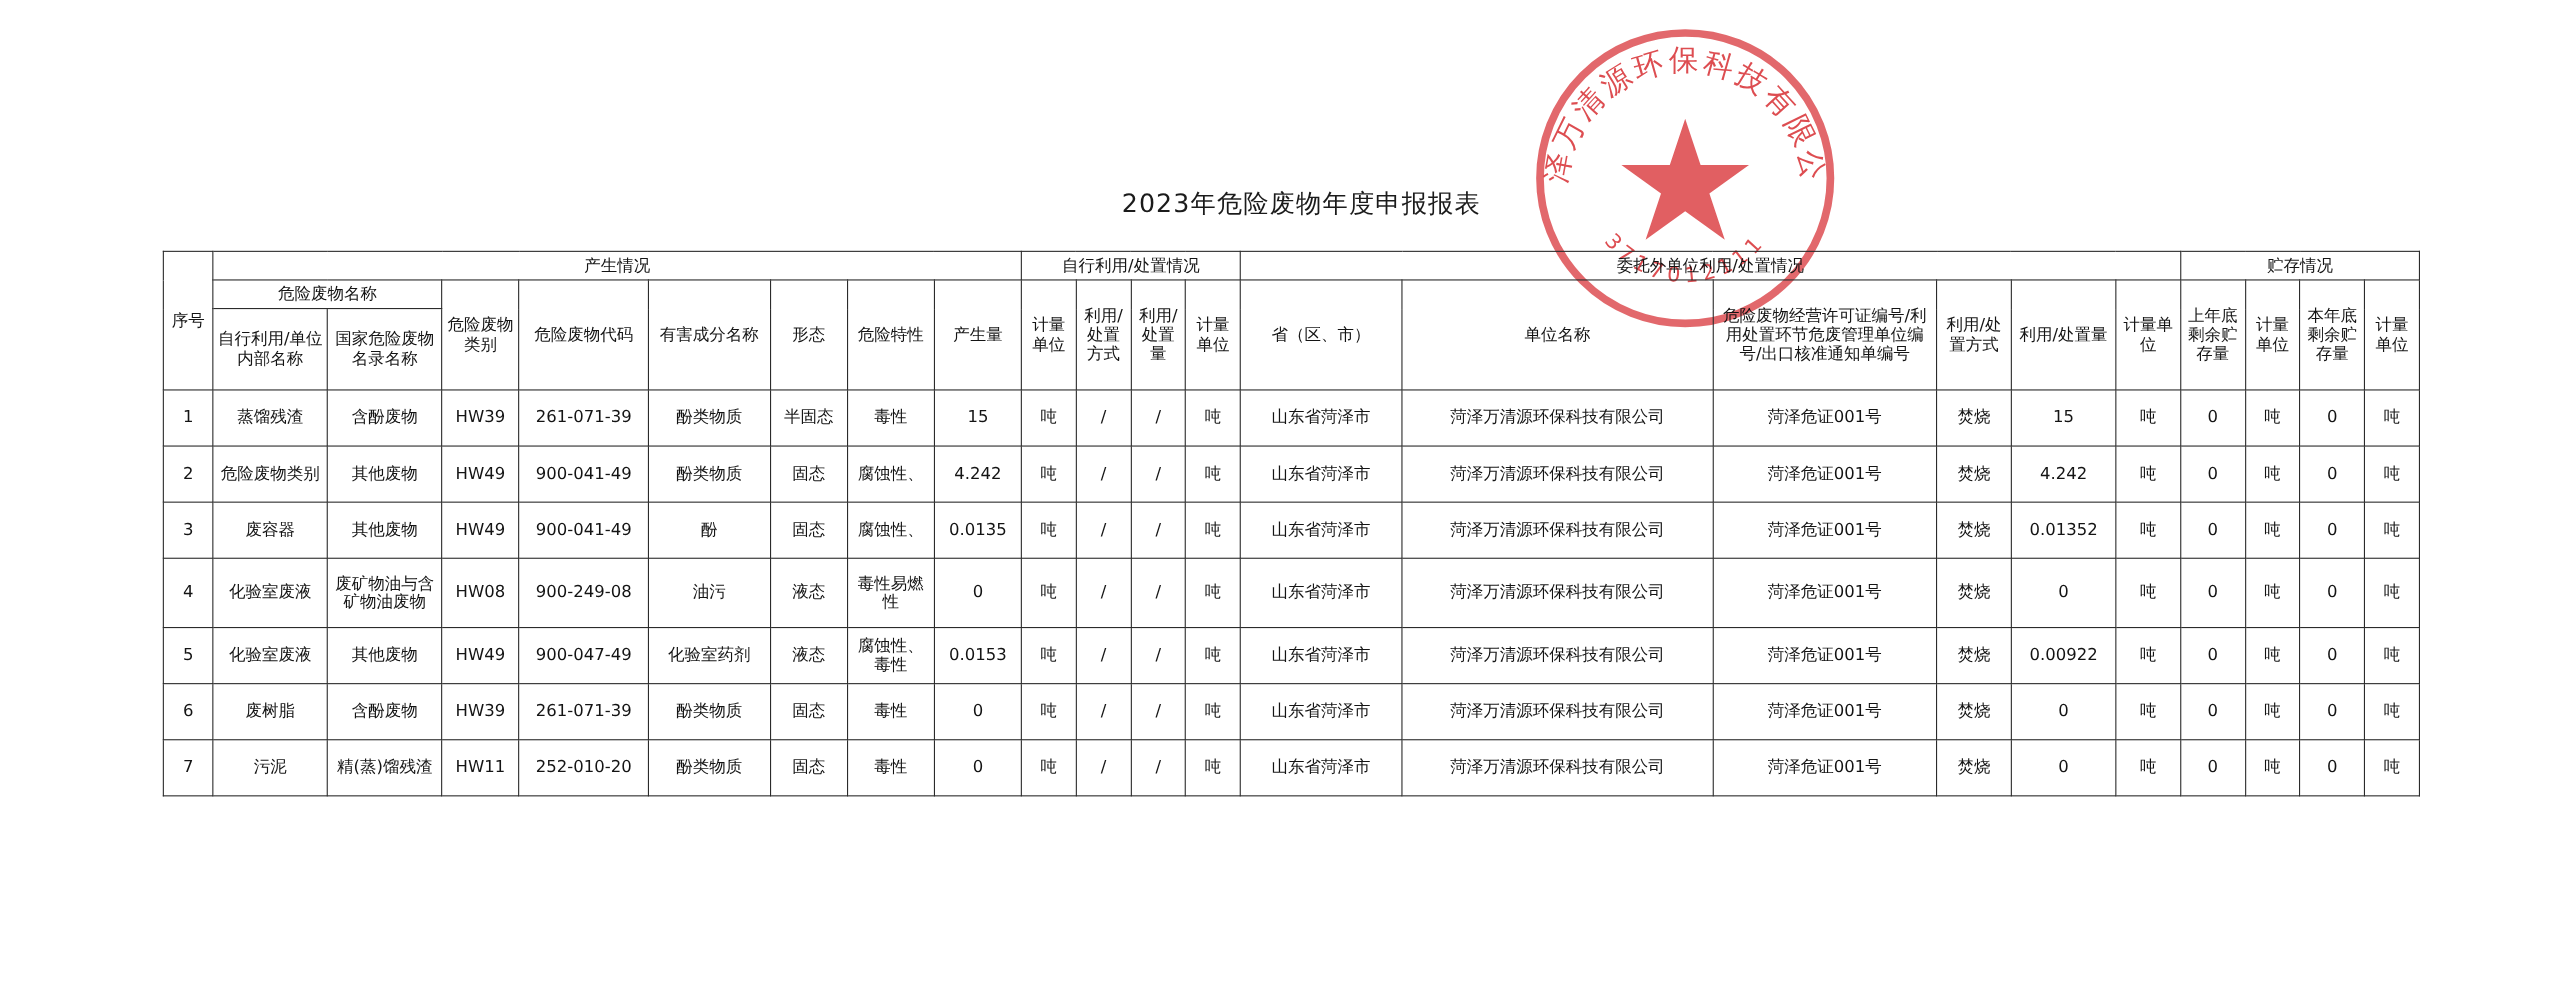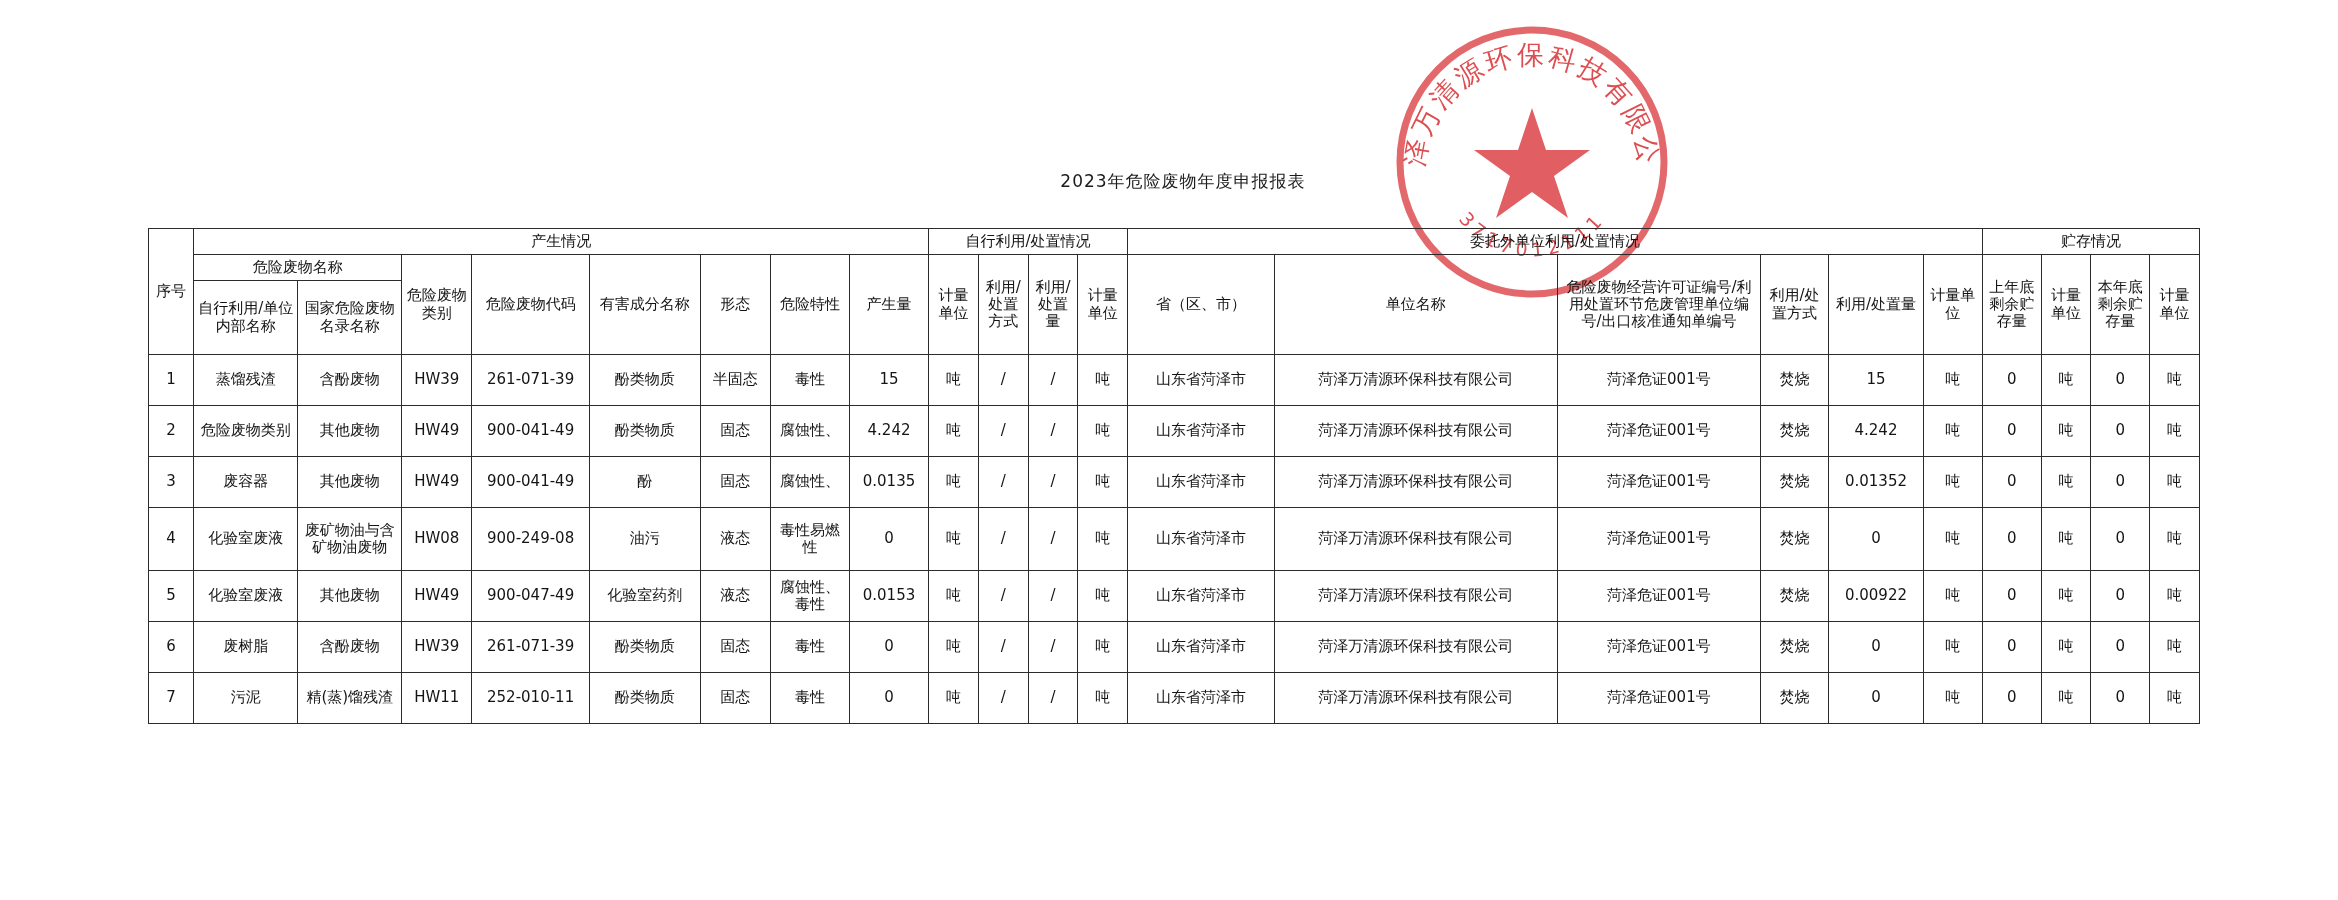--- a/index.html
+++ b/index.html
@@ -11,21 +11,21 @@
     position:relative;
     overflow:hidden;
   }
   .page{position:absolute;inset:0;}
 
   .doc-title{
     position:absolute;
     left:0;right:0;
     top:170px;
     text-align:center;
-    font-size:17px;
+    font-size:23px;
     letter-spacing:1px;
     color:#1b1b1b;
     margin-left:28px;
   }
 
   .table-wrap{
     position:absolute;
     left:148px;
     top:228px;
     width:2052px;
@@ -309,21 +309,21 @@
           <td>0</td>
           <td>吨</td>
           <td>0</td>
           <td>吨</td>
         </tr>
         <tr>
           <td>7</td>
           <td>污泥</td>
           <td>精(蒸)馏残渣</td>
           <td>HW11</td>
-          <td class="nowrap">252-010-11</td>
+          <td class="nowrap">252-010-20</td>
           <td>酚类物质</td>
           <td>固态</td>
           <td>毒性</td>
           <td>0</td>
           <td>吨</td>
           <td>/</td>
           <td>/</td>
           <td>吨</td>
           <td>山东省菏泽市</td>
           <td>菏泽万清源环保科技有限公司</td>

